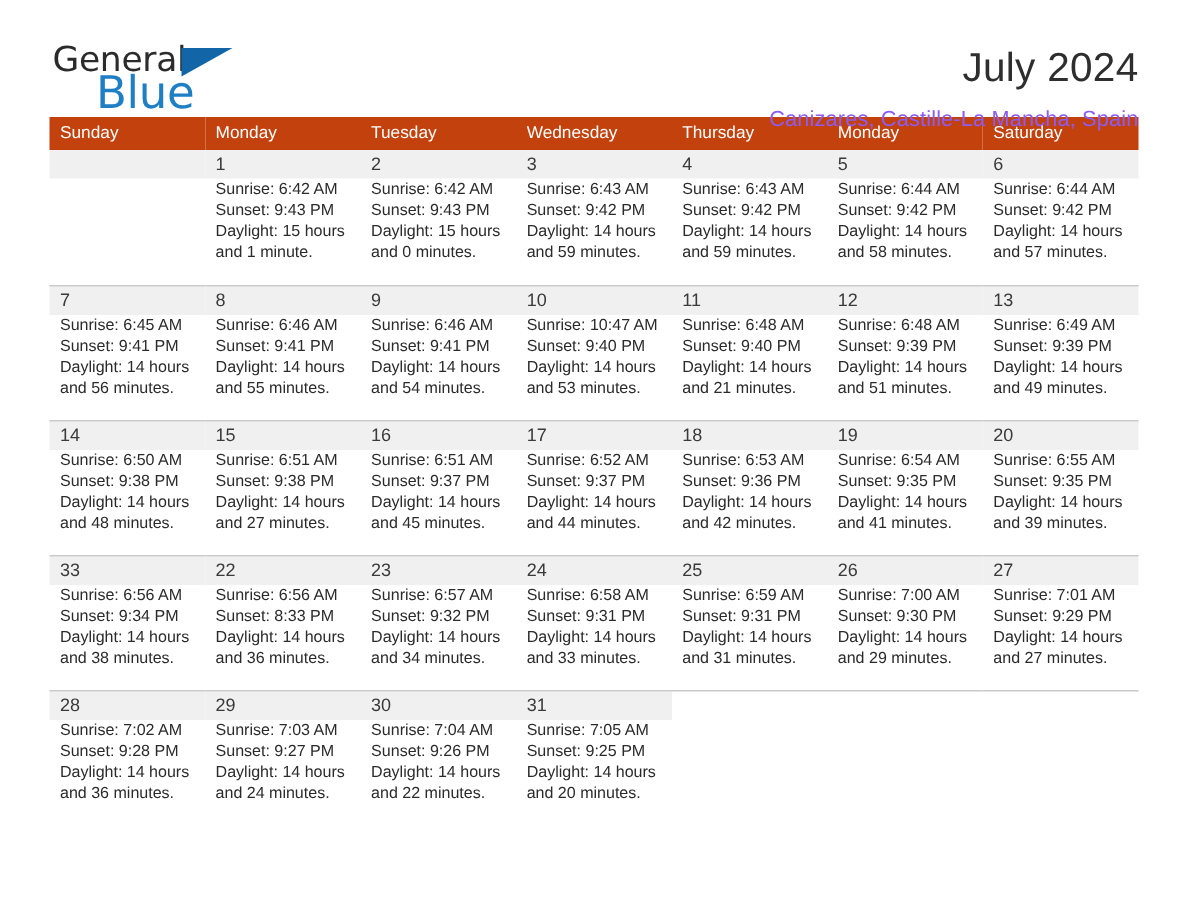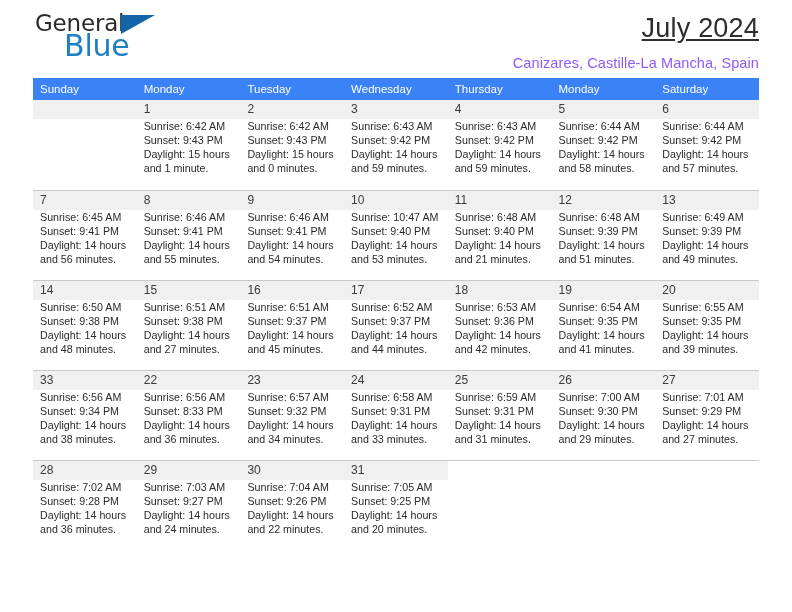--- a/index.html
+++ b/index.html
@@ -21,21 +21,21 @@
     height: 612px;
     box-sizing: border-box;
     padding: 0 33px;
   }
 
   
   .masthead {
     display: flex;
     align-items: flex-start;
     justify-content: space-between;
-    padding-top: 12px;
+    padding-top: 29px;
     height: 72px;
     box-sizing: border-box;
   }
 
   .logo {
     position: relative;
     width: 130px;
     height: 52px;
     line-height: 1;
     user-select: none;
@@ -71,38 +71,37 @@
   .title-block {
     text-align: right;
     padding-top: 2px;
   }
   .cal-title {
     font-size: 27px;
     font-weight: normal;
     color: #2e2e2e;
     line-height: 1.1;
     letter-spacing: 0.2px;
-    text-decoration: underline;
   }
   .cal-subtitle {
     font-size: 14.5px;
     color: #8b5cf6;
     margin-top: 11px;
     letter-spacing: 0.1px;
   }
 
   
   .calendar {
     width: 726px;
     border-collapse: collapse;
     table-layout: fixed;
     margin-top: 6px;
   }
   .calendar th {
-    background: #3b82f6;
+    background: #c2410c;
     color: #ffffff;
     font-weight: normal;
     font-size: 11.5px;
     text-align: left;
     padding: 5px 0 5px 7px;
     height: 20px;
     box-sizing: border-box;
   }
 
   .calendar td {

